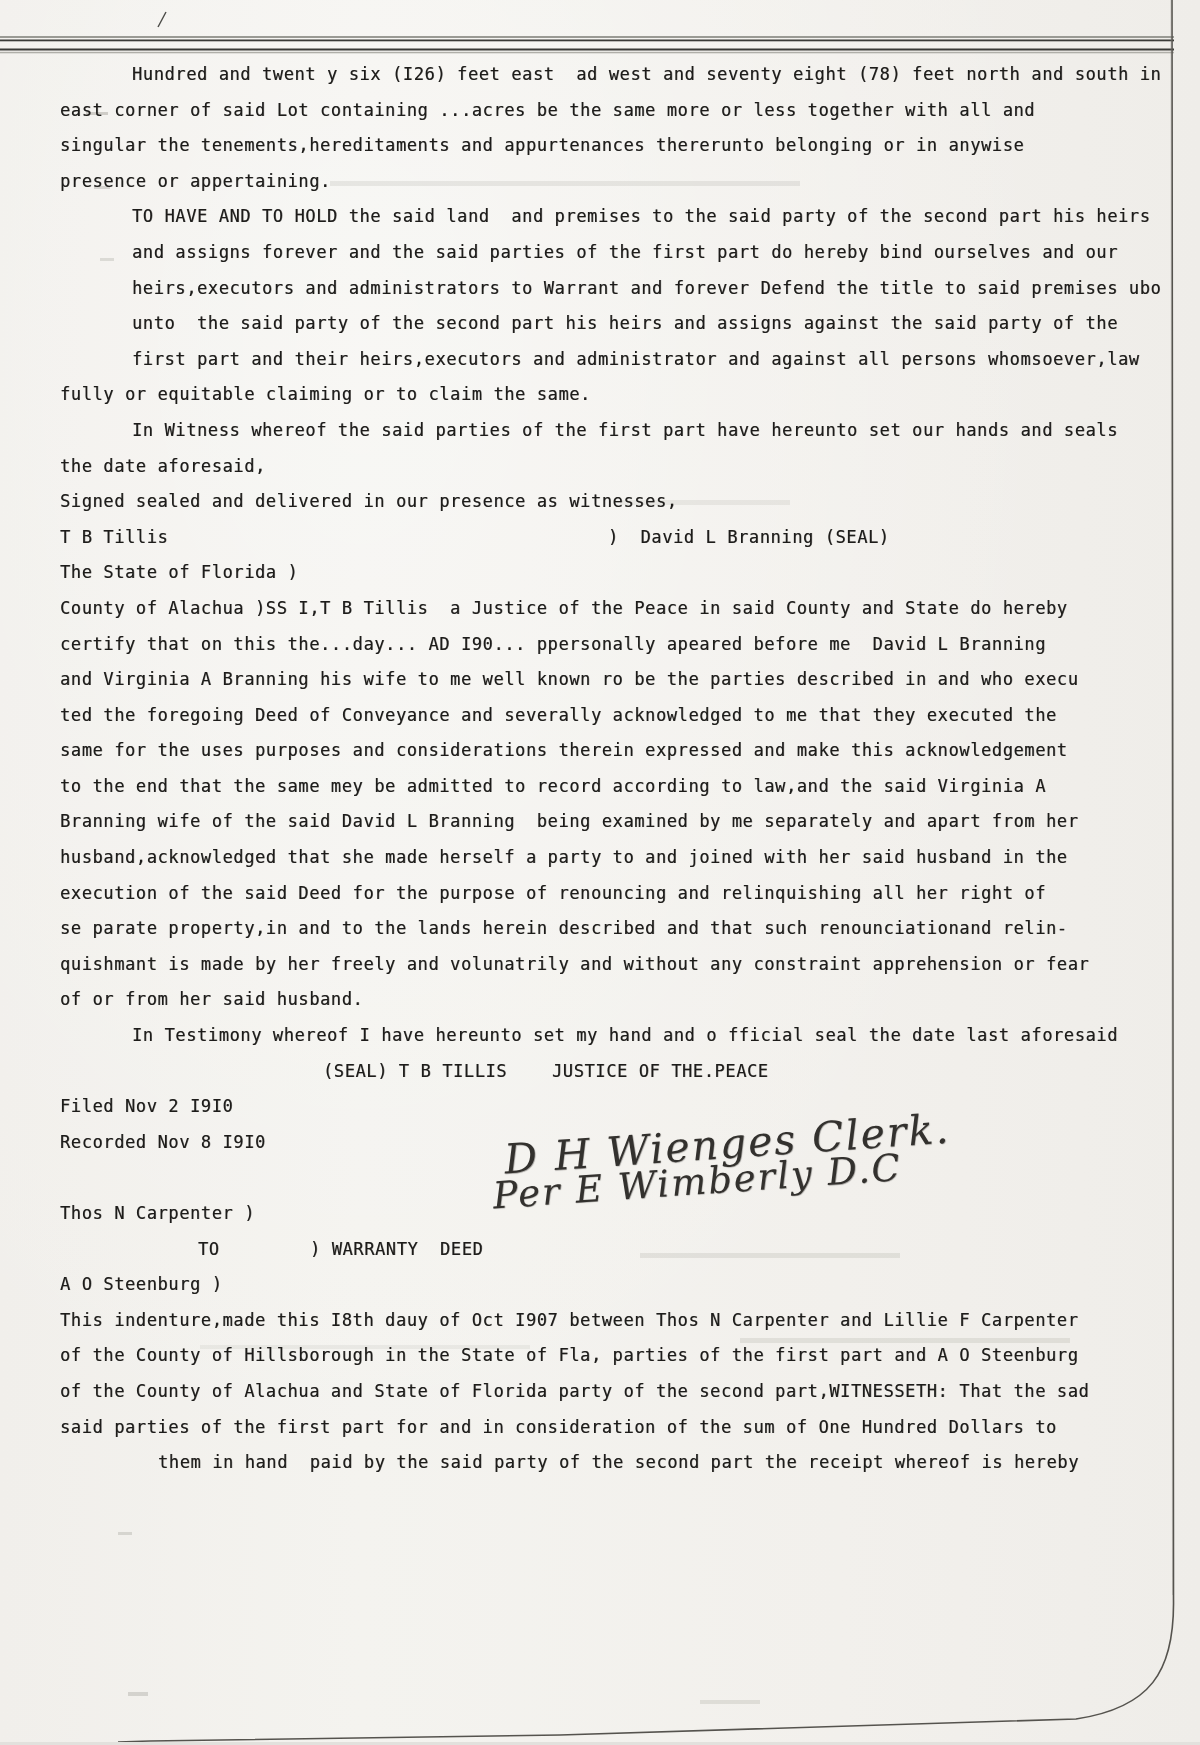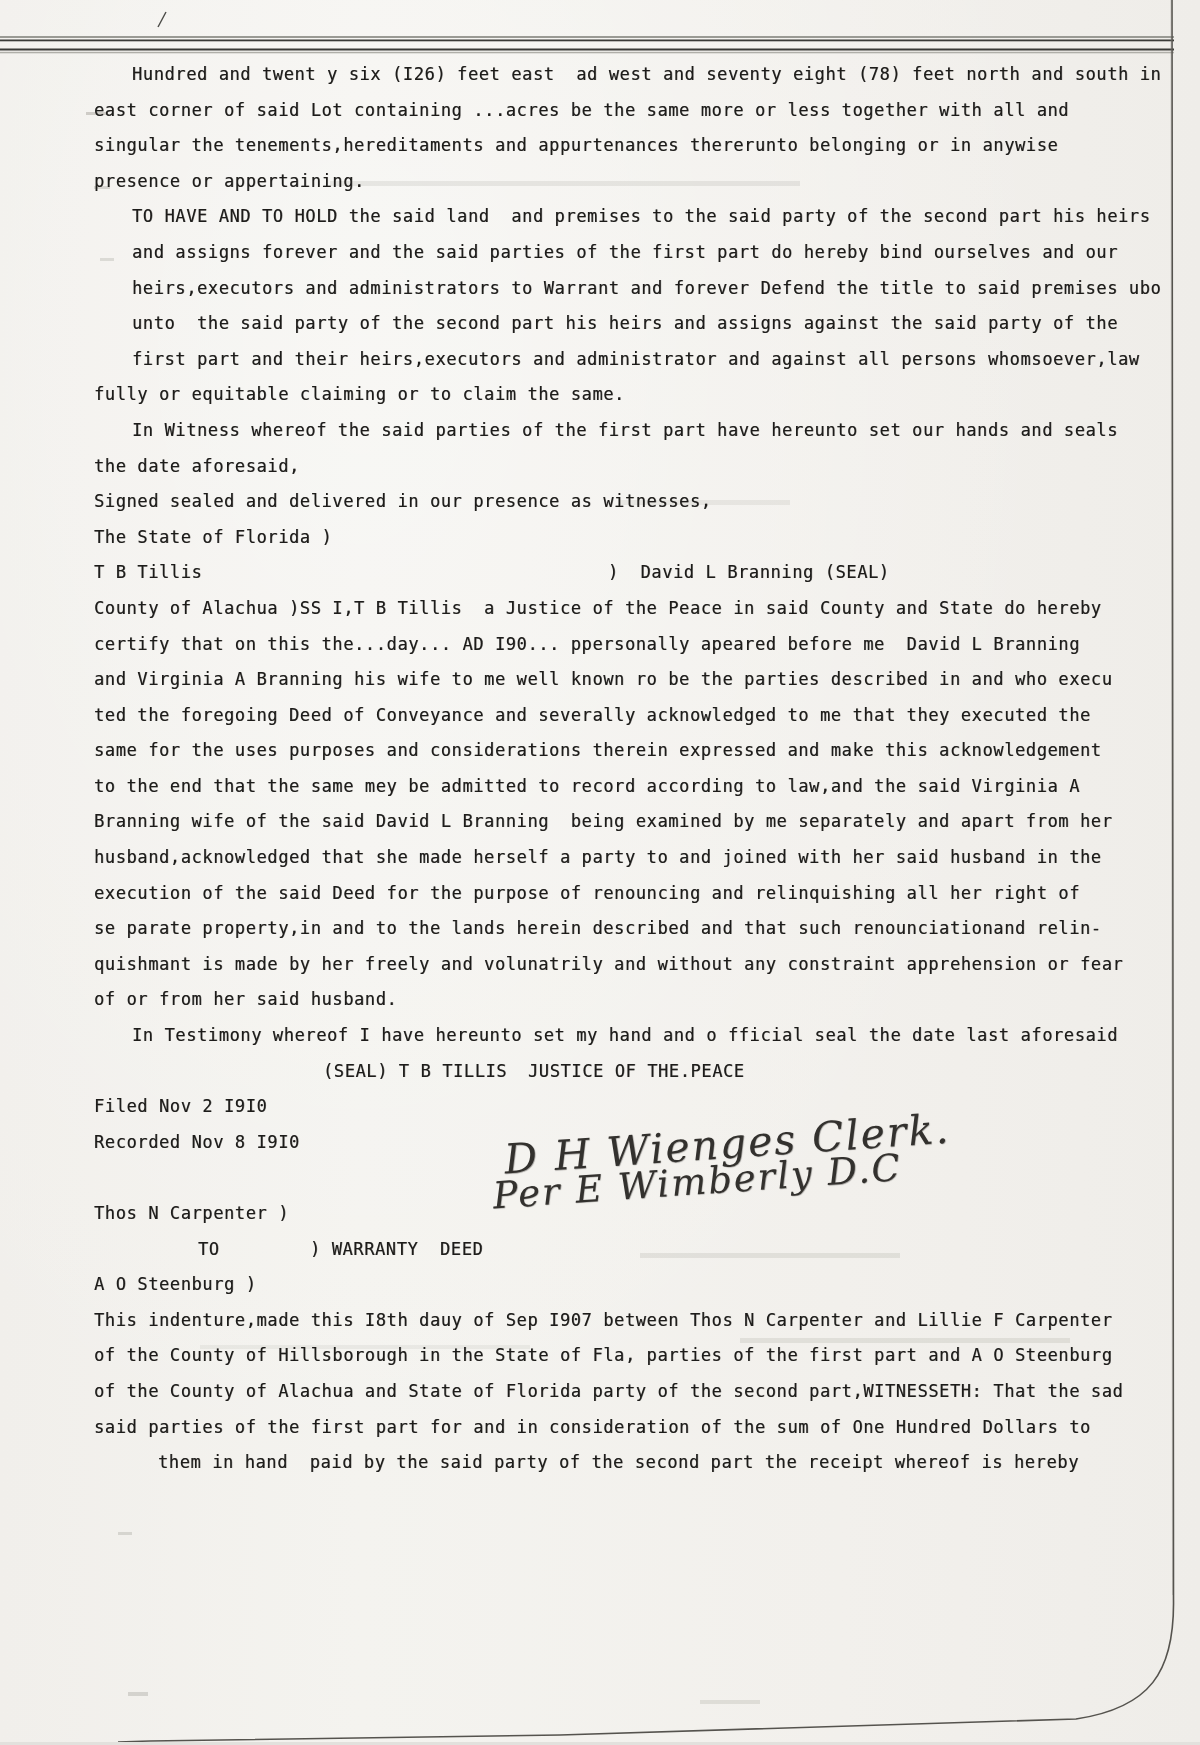--- a/index.html
+++ b/index.html
@@ -23,26 +23,26 @@
   .line{
     position:relative;
     height:35.6px;
     padding-left:132px;
     font-size:17px;
     letter-spacing:0.6px;
     color:#1d1c1a;
     white-space:pre;
     text-shadow:0.5px 0.4px 0.6px rgba(30,28,25,0.55);
   }
-  .line.in1{padding-left:94px;}
+  .line.in1{padding-left:60px;}
   .line.in2{padding-left:158px;}
   .line.spacer{height:35.6px;}
   .line .rcol{position:absolute;left:608px;top:0;}
   .line.sealrow .lcol{position:absolute;left:323px;top:0;}
-  .line.sealrow .rcol{position:absolute;left:528px;top:0;}
+  .line.sealrow .rcol{position:absolute;left:552px;top:0;}
   .line.torow .lcol{position:absolute;left:198px;top:0;}
   .line.torow .rcol{position:absolute;left:310px;top:0;}
   .signature{
     position:absolute;left:505px;top:1120px;z-index:3;
     transform:rotate(-4deg);
     font-family:"DejaVu Serif", serif;
     font-style:italic;
     color:#33312e;
   }
   .signature .sig1{
@@ -97,43 +97,43 @@
       <div class="line in1">presence or appertaining.</div>
       <div class="line">TO HAVE AND TO HOLD the said land  and premises to the said party of the second part his heirs</div>
       <div class="line">and assigns forever and the said parties of the first part do hereby bind ourselves and our</div>
       <div class="line">heirs,executors and administrators to Warrant and forever Defend the title to said premises ubo</div>
       <div class="line">unto  the said party of the second part his heirs and assigns against the said party of the</div>
       <div class="line">first part and their heirs,executors and administrator and against all persons whomsoever,law</div>
       <div class="line in1">fully or equitable claiming or to claim the same.</div>
       <div class="line">In Witness whereof the said parties of the first part have hereunto set our hands and seals</div>
       <div class="line in1">the date aforesaid,</div>
       <div class="line in1">Signed sealed and delivered in our presence as witnesses,</div>
+      <div class="line witnessrow in1"><span class="lcol">T B Tillis</span><span class="rcol">)  David L Branning (SEAL)</span></div>
       <div class="line in1">The State of Florida )</div>
-      <div class="line witnessrow in1"><span class="lcol">T B Tillis</span><span class="rcol">)  David L Branning (SEAL)</span></div>
       <div class="line in1">County of Alachua )SS I,T B Tillis  a Justice of the Peace in said County and State do hereby</div>
       <div class="line in1">certify that on this the...day... AD I90... ppersonally apeared before me  David L Branning</div>
       <div class="line in1">and Virginia A Branning his wife to me well known ro be the parties described in and who execu</div>
       <div class="line in1">ted the foregoing Deed of Conveyance and severally acknowledged to me that they executed the</div>
       <div class="line in1">same for the uses purposes and considerations therein expressed and make this acknowledgement</div>
       <div class="line in1">to the end that the same mey be admitted to record according to law,and the said Virginia A</div>
       <div class="line in1">Branning wife of the said David L Branning  being examined by me separately and apart from her</div>
       <div class="line in1">husband,acknowledged that she made herself a party to and joined with her said husband in the</div>
       <div class="line in1">execution of the said Deed for the purpose of renouncing and relinquishing all her right of</div>
       <div class="line in1">se parate property,in and to the lands herein described and that such renounciationand relin-</div>
       <div class="line in1">quishmant is made by her freely and volunatrily and without any constraint apprehension or fear</div>
       <div class="line in1">of or from her said husband.</div>
       <div class="line">In Testimony whereof I have hereunto set my hand and o fficial seal the date last aforesaid</div>
       <div class="line sealrow"><span class="lcol">(SEAL) T B TILLIS</span><span class="rcol">JUSTICE OF THE.PEACE</span></div>
       <div class="line in1">Filed Nov 2 I9I0</div>
       <div class="line in1">Recorded Nov 8 I9I0</div>
       <div class="line spacer"></div>
       <div class="line in1">Thos N Carpenter )</div>
       <div class="line torow"><span class="lcol">TO</span><span class="rcol">) WARRANTY  DEED</span></div>
       <div class="line in1">A O Steenburg )</div>
-      <div class="line in1">This indenture,made this I8th dauy of Sep I907 between Thos N Carpenter and Lillie F Carpenter</div>
+      <div class="line in1">This indenture,made this I8th dauy of Oct I907 between Thos N Carpenter and Lillie F Carpenter</div>
       <div class="line in1">of the County of Hillsborough in the State of Fla, parties of the first part and A O Steenburg</div>
       <div class="line in1">of the County of Alachua and State of Florida party of the second part,WITNESSETH: That the sad</div>
       <div class="line in1">said parties of the first part for and in consideration of the sum of One Hundred Dollars to</div>
       <div class="line in2">them in hand  paid by the said party of the second part the receipt whereof is hereby</div>
     </div>
 
   <div class="signature">
     <div class="sig1">D H Wienges Clerk.</div>
     <div class="sig2">Per E Wimberly D.C</div>
   </div>

